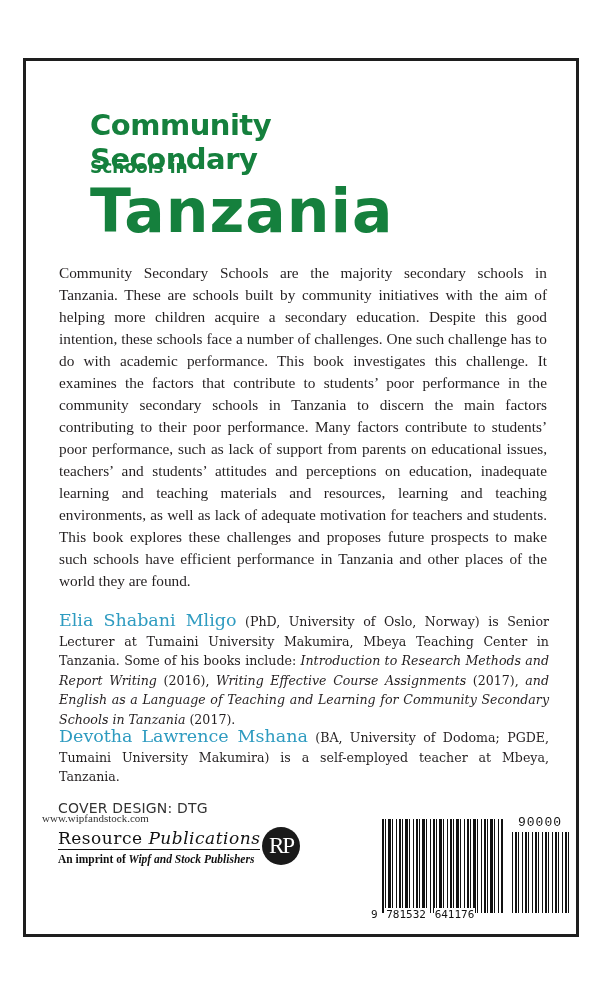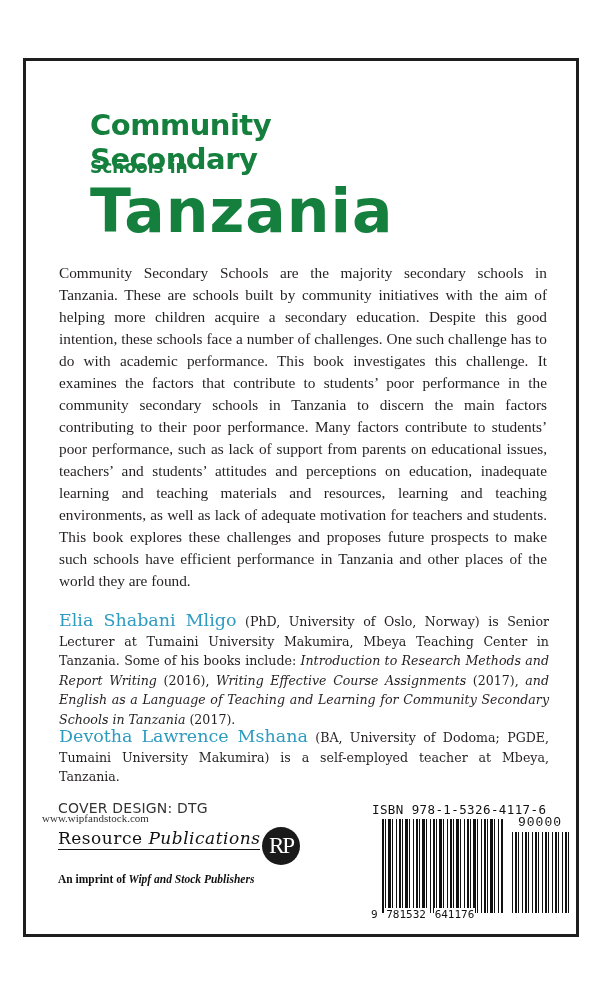--- a/index.html
+++ b/index.html
@@ -11,21 +11,21 @@
   .t3 { top:176px; left:90px; width:330px; font-size:60px; letter-spacing:1px; line-height:70px; }
   .blurb { position:absolute; left:59px; top:262px; width:488px; font-size:15.3px; line-height:22px; text-align:justify; }
   .bio { position:absolute; left:59px; width:490px; font-family:"DejaVu Serif", serif; font-size:12.6px; line-height:19.5px; text-align:justify; }
   .bio1 { top:611px; }
   .bio2 { top:727px; }
   .author { color:#2e9bc0; font-size:17.5px; }
   .credit { position:absolute; left:58px; top:800px; font-family:"DejaVu Sans", sans-serif; font-size:14px; color:#333; letter-spacing:0.2px; }
   .url { position:absolute; left:42px; top:812px; font-family:Liberation Serif, serif; font-size:11px; color:#333; }
   .pub { position:absolute; left:58px; top:828px; font-family:"DejaVu Serif", serif; font-size:17px; color:#111; letter-spacing:0.5px; border-bottom:1.5px solid #111; padding-bottom:1px;text-align:center; }
   .pub i { font-style:italic; }
-  .imprint { position:absolute; left:58px; top:853px; font-family:"Liberation Serif", serif; font-size:11.5px; font-weight:bold; color:#111;margin-top:20px; }
+  .imprint { position:absolute; left:58px; top:853px; font-family:"Liberation Serif", serif; font-size:11.5px; font-weight:bold; color:#111; }
   .rp { position:absolute; left:262px; top:827px; width:38px; height:38px; border-radius:50%; background:#1a1a1a; color:#fff; font-family:"Liberation Serif", serif; font-size:23px; line-height:38px; text-align:center; letter-spacing:-2px; }
   .barcode-box { position:absolute; left:370px; top:802px; width:210px; height:120px; }
   .isbn { position:absolute; left:2px; top:0; font-family:"DejaVu Sans Mono", monospace; font-size:12.5px; letter-spacing:0.4px; color:#111; }
   .addon-num { position:absolute; left:148px; top:13px; font-family:Liberation Mono, monospace; font-size:13px; letter-spacing:1px; color:#111; }
   .bars { position:absolute; left:12px; top:17px; width:122px; height:94px;
     background: repeating-linear-gradient(90deg,#111 0 2px,#fff 2px 3px,#111 3px 4px,#fff 4px 6px,#111 6px 9px,#fff 9px 10px,#111 10px 11px,#fff 11px 14px,#111 14px 15px,#fff 15px 17px); }
   .addon-bars { position:absolute; left:142px; top:30px; width:60px; height:81px;
     background: repeating-linear-gradient(90deg,#111 0 1px,#fff 1px 3px,#111 3px 5px,#fff 5px 6px,#111 6px 7px,#fff 7px 10px); }
   .ean { position:absolute; left:0; top:106px; font-family:"DejaVu Sans Mono", monospace; font-size:11px; color:#111; background:transparent; }
   .ean span { background:#fff; padding:0 1px; }
@@ -49,18 +49,17 @@
   <span class="author">Devotha Lawrence Mshana</span><span> (BA, University of Dodoma; PGDE, Tumaini University Makumira) is a self-employed teacher at Mbeya, Tanzania.</span>
 </div>
 
 <div class="credit">COVER DESIGN: DTG</div>
 <div class="url">www.wipfandstock.com</div>
 <div class="pub"><span>Resource </span><i>Publications</i></div>
 <div class="imprint"><span>An imprint of </span><i>Wipf and Stock Publishers</i></div>
 <div class="rp">RP</div>
 
 <div class="barcode-box">
-  <div class="isbn">ISBN 978-1-5326-4117-6</div>
   <div class="addon-num">90000</div>
   <div class="bars"></div>
   <div class="addon-bars"></div>
   <div class="ean"><span>9</span> <span>781532</span> <span>641176</span></div>
 </div>
 
 </body></html>

